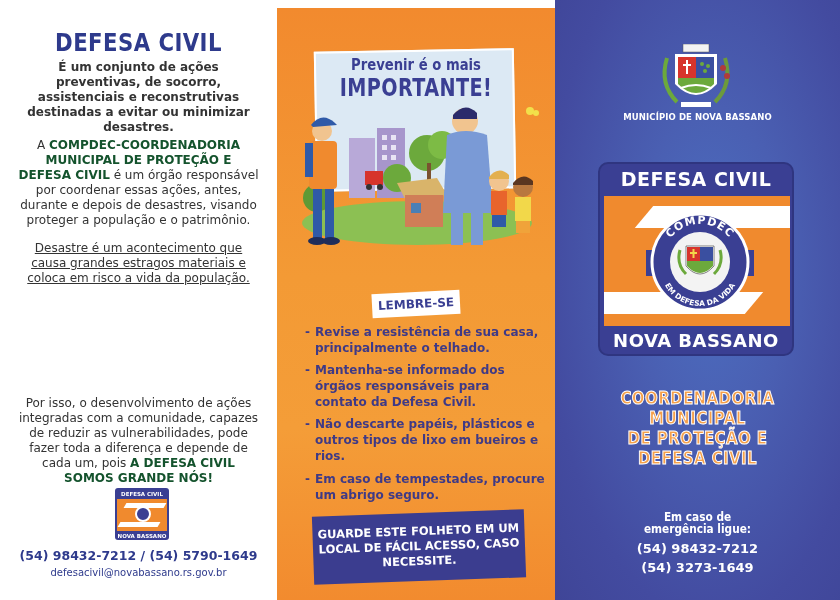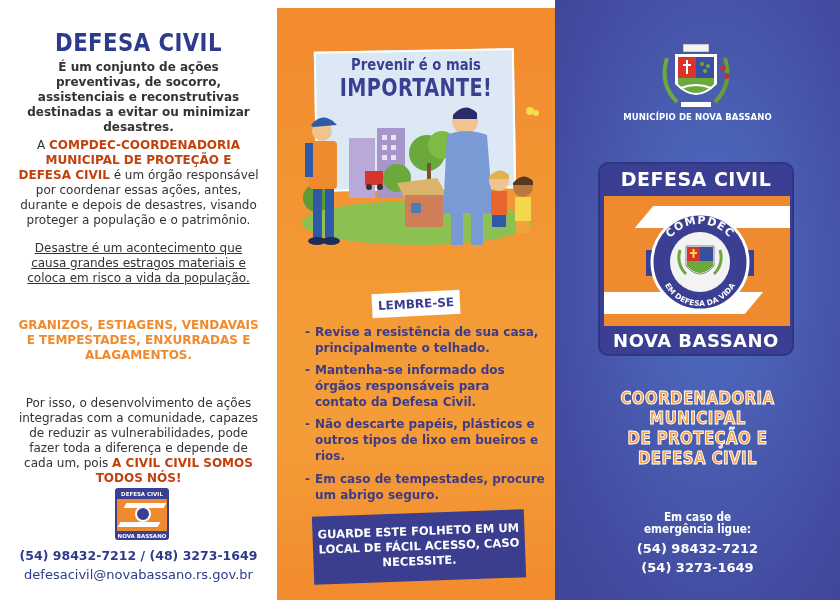--- a/index.html
+++ b/index.html
@@ -14,21 +14,21 @@
   .left-title {
     position: absolute; top: 28px; left: 0; width: 277px;
     font-family: "DejaVu Sans", sans-serif; font-weight: bold;
     font-size: 25px; color: #2e3a8c; letter-spacing: 0.5px;
     transform: scaleX(0.85);
   }
   .left-p {
     position: absolute; left: 18px; width: 241px;
     font-size: 12px; line-height: 15px; color: #333;
   }
-  .left-p b.blue { color: #c2410c; }
+  .left-p b.blue { color: #14532d; }
   .left-p .orange { color: #f08a2e; font-weight: bold; }
   .p1 { top: 60px; font-weight: bold; }
   .p2 { top: 138px; }
   .p3 { top: 241px; text-decoration: underline; }
   .p4 { top: 303px; }
   .p5 { top: 396px; }
 
   .mini-logo {
     position: absolute; left: 115px; top: 488px; width: 54px; height: 52px;
     background: #3a3f93; border-radius: 3px; padding: 2px;
@@ -43,21 +43,21 @@
   .mini-logo .ml-band1 { position:absolute; left:8px; top:4px; width:40px; height:5px; background:#fff; transform: skewX(-30deg); }
   .mini-logo .ml-band2 { position:absolute; left:2px; top:23px; width:40px; height:5px; background:#fff; transform: skewX(-30deg); }
   .mini-logo .ml-seal { position:absolute; left:18px; top:7px; width:16px; height:16px; border-radius:50%; background:#3a3f93; border:2px solid #fff; }
 
   .left-phone {
     position: absolute; top: 548px; left: 0; width: 277px;
     font-weight: bold; font-size: 12.5px; color: #2e3a8c;
   }
   .left-email {
     position: absolute; top: 567px; left: 0; width: 277px;
-    font-size: 13px; color: #2e3a8c;
+    font-size: 10px; color: #2e3a8c;
   }
 
   
   .panel-mid {
     position: absolute; left: 277px; top: 8px; width: 304px; height: 600px;
     background: linear-gradient(180deg, #f28a2e 0%, #f39a35 45%, #f49d38 70%, #f28a2e 100%);
   }
   .credit {
     position: absolute; left: 245px; top: 28px; width: 8px; height: 40px;
     font-size: 5px; color: #fff; writing-mode: vertical-rl; transform: rotate(180deg); opacity: .85;
@@ -164,38 +164,37 @@
   <p class="left-p p1">É um conjunto de ações preventivas, de socorro, assistenciais e reconstrutivas destinadas a evitar ou minimizar desastres.</p>
 
   <p class="left-p p2">
     <span>A </span><b class="blue">COMPDEC-COORDENADORIA MUNICIPAL DE PROTEÇÃO E DEFESA CIVIL</b><span> é um órgão responsável por coordenar essas ações, antes, durante e depois de desastres, visando proteger a população e o patrimônio.</span>
   </p>
 
   <p class="left-p p3">Desastre é um acontecimento que causa grandes estragos materiais e coloca em risco a vida da população.</p>
 
   <p class="left-p p4">
     <br>
-    <span class="orange">GRANIZOS, ESTIAGENS, VENDAVAIS E TEMPESTADES, ENXURRADAS E ALAGAMENTOS.</span>
   </p>
 
   <p class="left-p p5">
-    <span>Por isso, o desenvolvimento de ações integradas com a comunidade, capazes de reduzir as vulnerabilidades, pode fazer toda a diferença e depende de cada um, pois </span><b class="blue">A CIVIL CIVIL SOMOS TODOS NÓS!</b>
+    <span>Por isso, o desenvolvimento de ações integradas com a comunidade, capazes de reduzir as vulnerabilidades, pode fazer toda a diferença e depende de cada um, pois </span><b class="blue">A DEFESA CIVIL SOMOS GRANDE NÓS!</b>
   </p>
 
   <div class="mini-logo">
     <div class="ml-top">DEFESA CIVIL</div>
     <div class="ml-mid">
       <div class="ml-band1"></div>
       <div class="ml-band2"></div>
       <div class="ml-seal"></div>
     </div>
     <div class="ml-bot">NOVA BASSANO</div>
   </div>
 
-  <div class="left-phone">(54) 98432-7212 / (48) 3273-1649</div>
+  <div class="left-phone">(54) 98432-7212 / (54) 5790-1649</div>
   <div class="left-email">defesacivil@novabassano.rs.gov.br</div>
 </section>
 
 <section class="panel-mid">
   <div class="credit"></div>
 
   <div class="illus-frame"></div>
   <div class="illus-title1">Prevenir é o mais</div>
   <div class="illus-title2">IMPORTANTE!</div>
 

